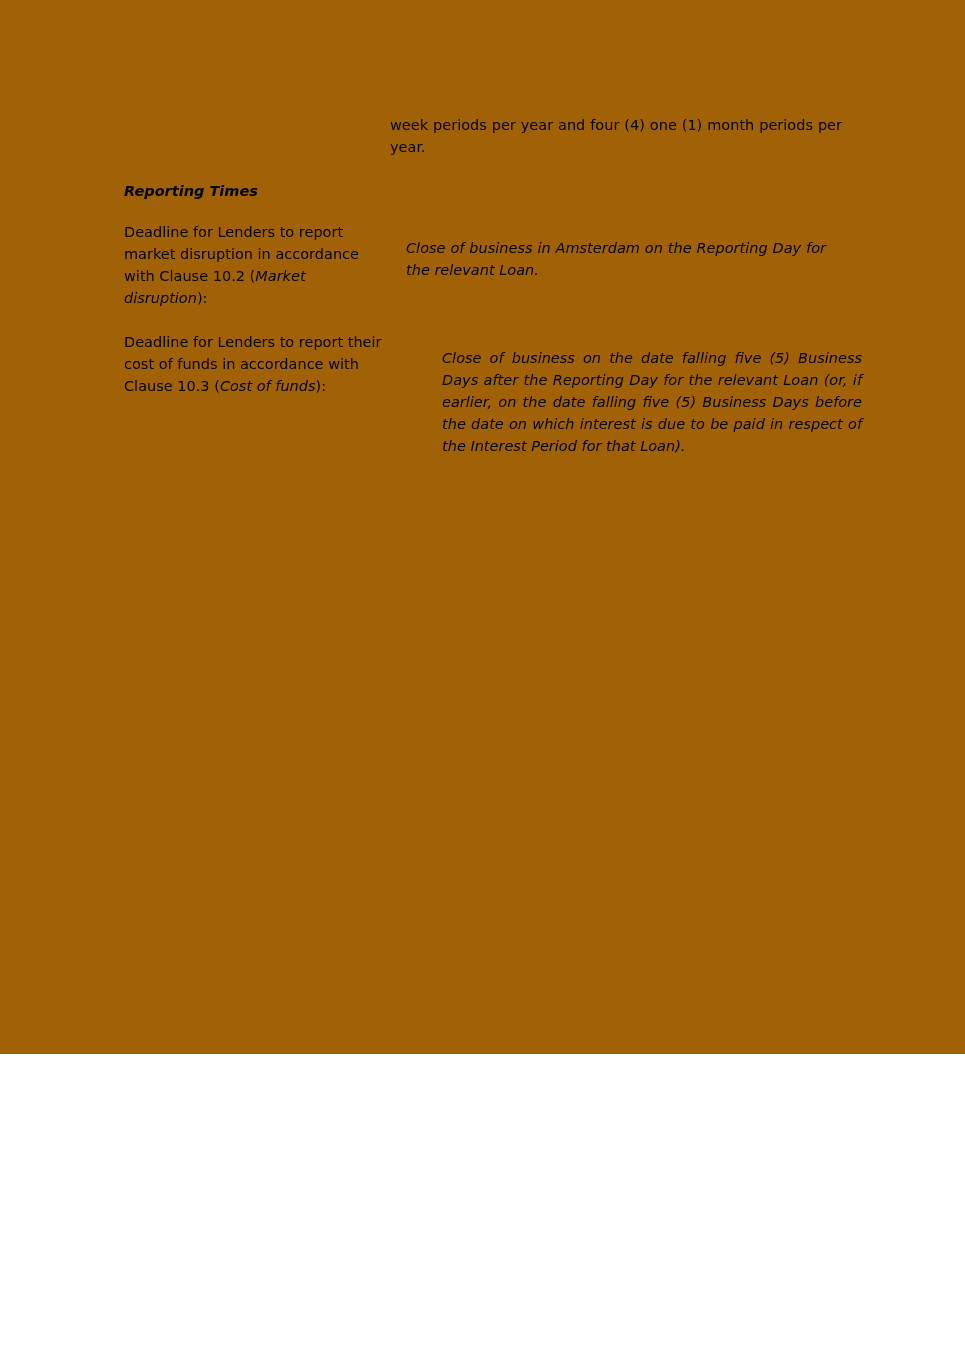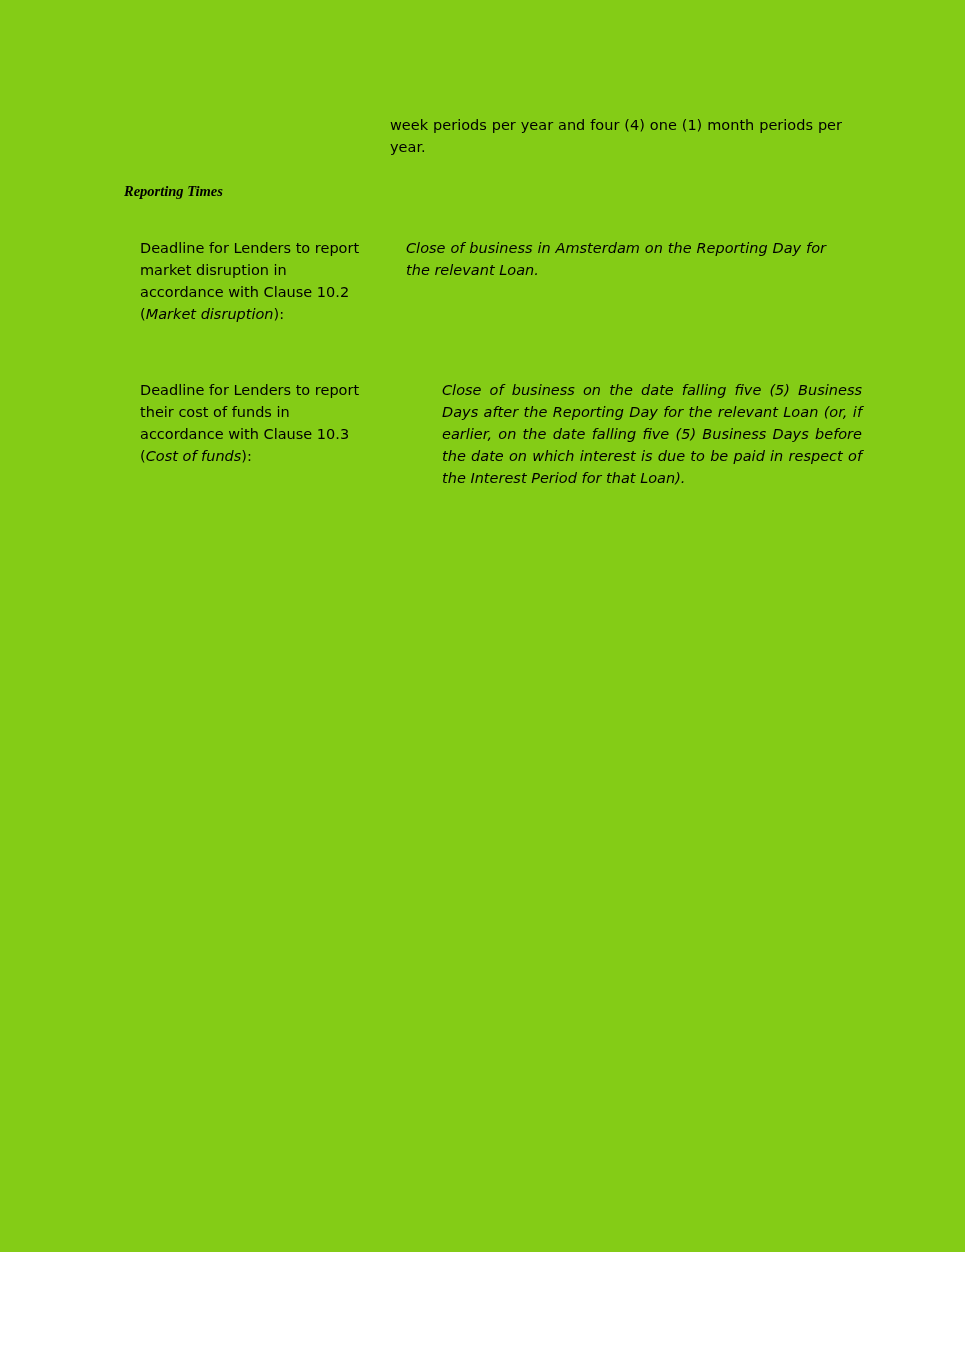--- a/index.html
+++ b/index.html
@@ -3,22 +3,22 @@
 <meta charset="utf-8">
 <style>
   html, body {
     margin: 0;
     padding: 0;
     background: #ffffff;
   }
   .page {
     position: relative;
     width: 965px;
-    height: 1252px;
-    background: #84cc16;
+    height: 1054px;
+    background: #a16207;
     color: #000000;
     font-family: "DejaVu Sans", sans-serif;
     font-size: 14.5px;
     line-height: 22px;
     overflow: hidden;
   }
   .content {
     position: absolute;
     left: 124px;
     top: 114px;
@@ -28,36 +28,35 @@
     margin: 0 0 0 266px;
     width: 452px;
     text-align: justify;
   }
   .heading {
     margin: 22px 0 0 0;
     font-size: 14.5px;
     font-weight: bold;
     font-style: italic;
     line-height: 22px;
-    font-family: Liberation Serif, serif;
   }
   .def-row {
     display: grid;
     grid-template-columns: 258px 452px;
     column-gap: 8px;
   }
   .def-row.first {
     margin-top: 19px;
   }
   .def-row.second {
     margin-top: 22px;
     gap: 44px;
   }
   .label {
-    margin: 16px;
+    margin: 0;
   }
   .value {
     margin: 16px;
     text-align: justify;
     font-style: italic;
   }
   .it {
     font-style: italic;
   }
   .footer {

